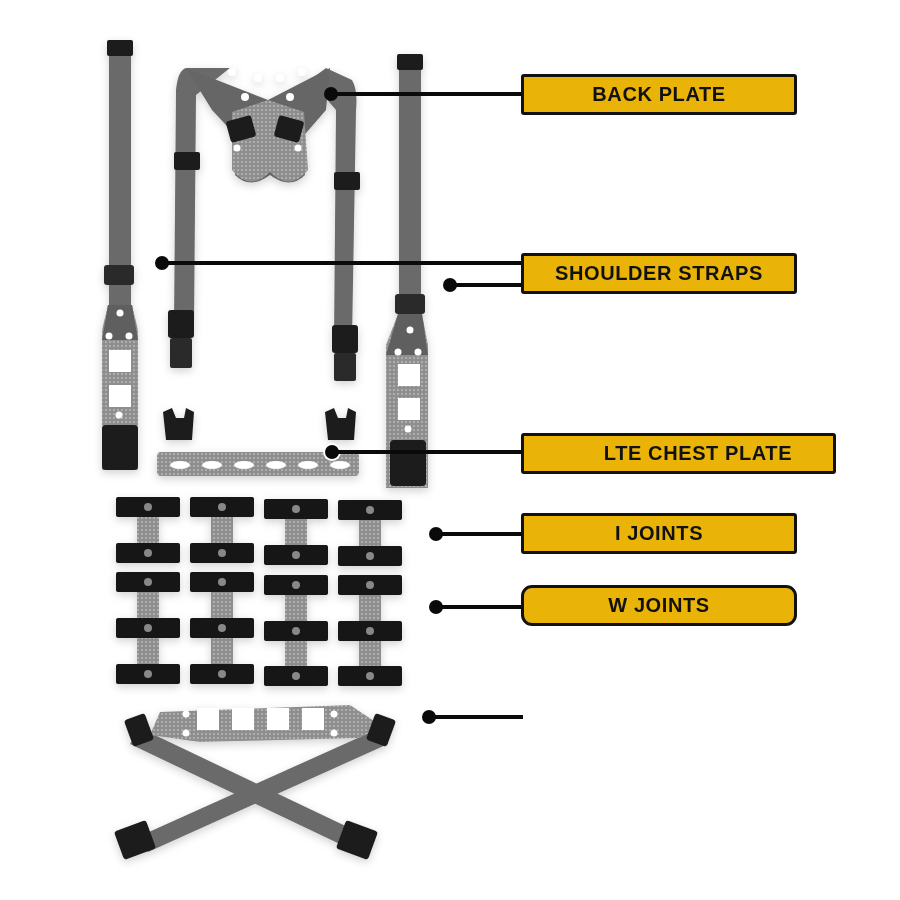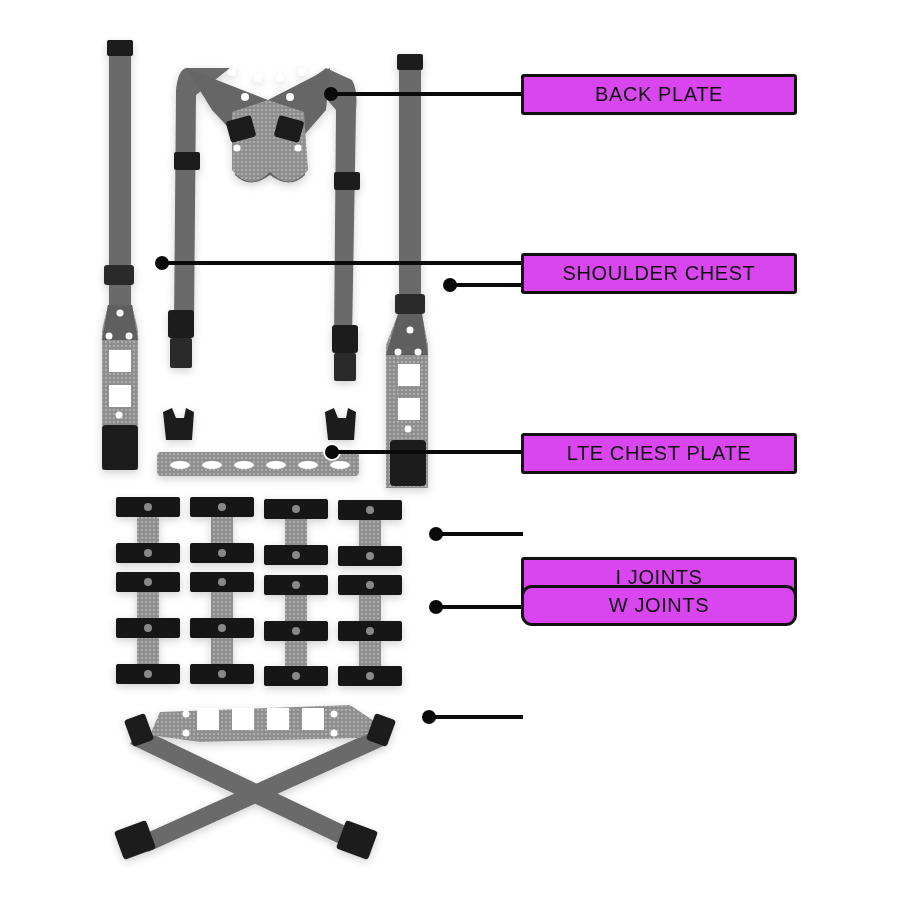--- a/index.html
+++ b/index.html
@@ -1,23 +1,23 @@
 <!DOCTYPE html>
 <html><head>
 <meta charset="utf-8">
 <style>
   html, body { margin:0; padding:0; background:#ffffff; }
   body { width:900px; height:900px; position:relative; overflow:hidden; font-family:"Liberation Sans", sans-serif; }
   .stage { position:absolute; left:0; top:0; width:900px; height:900px; }
   svg.photo { position:absolute; left:0; top:0; }
   .label-box {
     position:absolute; left:521px; width:270px; height:35px;
-    border:3px solid #111; border-radius:3px; background:#d946ef;
+    border:3px solid #111; border-radius:3px; background:#eab308;
     display:flex; align-items:center; justify-content:center;
-    font-family:"Liberation Sans", sans-serif; font-weight:400; font-size:20px;
+    font-family:"Liberation Sans", sans-serif; font-weight:700; font-size:20px;
     letter-spacing:0.6px; color:#111; box-sizing:content-box;
   }
   .line { position:absolute; height:4px; background:#0a0a0a; }
   .dot { position:absolute; width:14px; height:14px; border-radius:50%; background:#0a0a0a; }
   .dot.halo { box-shadow:0 0 0 2px #ffffff; }
 </style>
 </head>
 <body>
 
 <div class="stage">
@@ -205,25 +205,25 @@
   <div class="dot" style="left:429px; top:600px;"></div>
   <div class="line" style="left:436px; top:605px; width:87px;"></div>
 
   <div class="dot" style="left:422px; top:710px;"></div>
   <div class="line" style="left:429px; top:715px; width:94px;"></div>
 
   <div class="label-box" style="top:74px;">
     <span>BACK PLATE</span>
   </div>
   <div class="label-box" style="top:253px;">
-    <span>SHOULDER CHEST</span>
-  </div>
-  <div class="label-box" style="top:433px;">
+    <span>SHOULDER STRAPS</span>
+  </div>
+  <div class="label-box" style="top:433px;padding-left:39px;">
     <span>LTE CHEST PLATE</span>
   </div>
-  <div class="label-box" style="top:513px;margin-top:44px;">
+  <div class="label-box" style="top:513px;">
     <span>I JOINTS</span>
   </div>
   <div class="label-box" style="top:585px;border-radius:11px;">
     <span>W JOINTS</span>
   </div>
 
 </div>
 
 </body></html>

